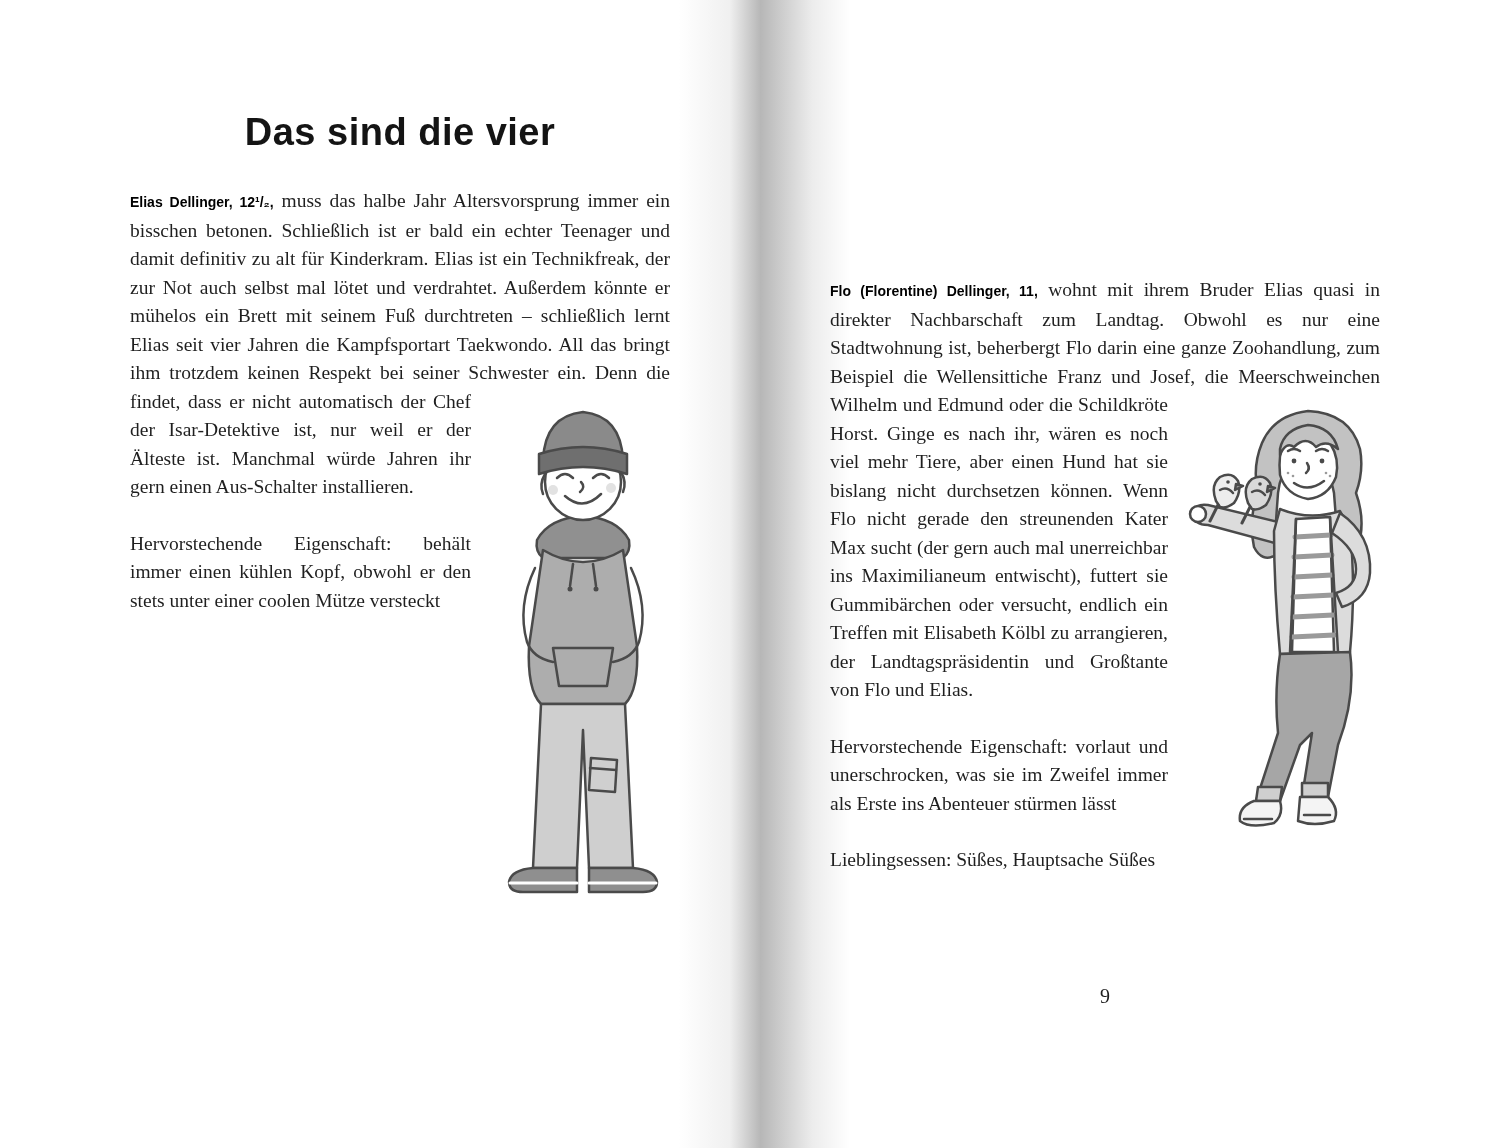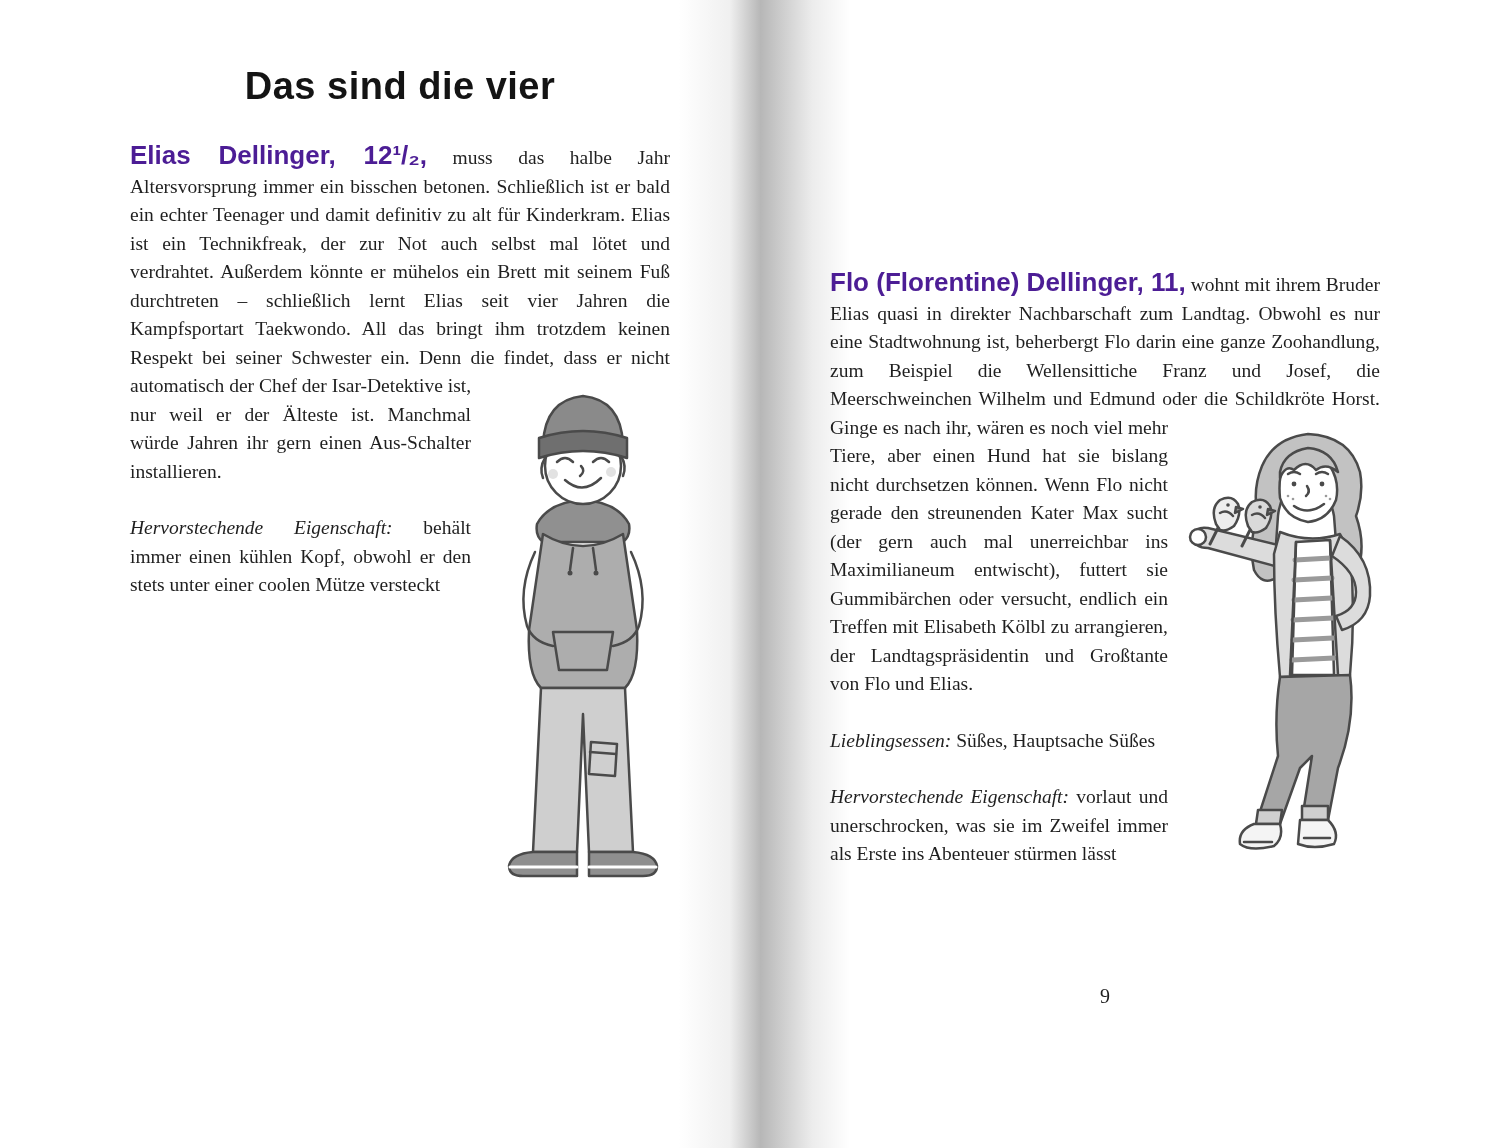--- a/index.html
+++ b/index.html
@@ -17,37 +17,37 @@
       rgba(55,55,55,0.36) 48%,
       rgba(60,60,60,0.28) 58%,
       rgba(70,70,70,0.10) 78%,
       rgba(80,80,80,0) 100%);
     pointer-events:none;
   }
   .page-left  { position:absolute; left:130px; top:0;     width:540px; }
   .page-right { position:absolute; left:830px; top:268px; width:550px; }
 
   .title {
-    padding-top:64px; text-align:center;
+    padding-top:110px; text-align:center;
     font-family:"Liberation Sans", sans-serif; font-weight:bold;
     font-size:38px; line-height:45px; letter-spacing:0.5px; color:#141414;
   }
   .title-line { display:block; }
 
   .body-block { margin-top:32px; }
   .para {
     font-size:19.5px; line-height:28.5px; text-align:justify;
     hyphens:auto; -webkit-hyphens:auto;
   }
   .para.gap { margin-top:28px; }
   .charname {
     font-family:"Liberation Sans", sans-serif; font-weight:bold;
-    font-size:26px; color:#4c1d95;
-  }
-  .ital { font-style:italic; }
+    font-size:14px; color:#000000;
+  }
+  .ital { }
 
   .float-illus { float:right; }
   .illus-elias { width:205px; height:525px; margin:2px -18px 0 12px; }
   .illus-flo   { width:215px; height:465px; margin:6px -15px 0 12px; }
   .float-illus svg { display:block; width:100%; height:100%; }
 
   .page-number {
     position:absolute; left:830px; top:985px; width:550px;
     text-align:center; font-size:20px; color:#1f1f1f;
   }
@@ -122,21 +122,21 @@
 
       <p class="para gap">
         <span class="ital">Hervorstechende Eigenschaft:</span>
         <span>behält immer einen kühlen Kopf, obwohl er den stets unter einer coolen Mütze versteckt</span>
       </p>
 
     </div>
   </section>
 
   <section class="page-right">
-    <div class="body-block" style="margin-top:0">
+    <div class="body-block" style="margin-top:8px">
       <p class="para">
         <span class="charname">Flo (Florentine) Dellinger, 11,</span>
         <span>wohnt mit ihrem Bruder Elias quasi in direkter Nachbarschaft zum Landtag. Obwohl es nur eine Stadtwohnung ist, beherbergt Flo darin eine ganze Zoohandlung, zum Beispiel die Wellensittiche Franz und Josef, die Meerschweinchen Wilhelm und Edmund oder</span>
         <span class="float-illus illus-flo">
           <svg viewBox="0 0 215 465" xmlns="http://www.w3.org/2000/svg" aria-hidden="true">
             <g stroke="#4a4a4a" stroke-width="2.5" fill="none" stroke-linecap="round" stroke-linejoin="round">
 
               <path d="M128 14 Q170 16 180 52 Q184 74 176 96 Q186 124 178 150 Q170 166 156 158 Q162 140 156 122 L154 96 Q150 74 138 66 L112 66 Q100 76 98 96 L96 124 Q92 146 96 158 Q82 166 74 150 Q68 122 78 96 Q72 70 82 46 Q94 18 128 14 Z" fill="#c2c2c2"></path>
 
               <path d="M102 126 L28 108 Q14 106 14 117 Q14 128 28 128 L102 148 Z" fill="#dcdcdc"></path>
@@ -196,26 +196,26 @@
               <path d="M120 400 L148 400 Q160 412 154 424 Q134 430 118 424 Z" fill="#f4f4f4"></path>
               <path d="M64 422 L92 422"></path>
               <path d="M124 418 L150 418"></path>
             </g>
           </svg>
         </span>
         <span>die Schildkröte Horst. Ginge es nach ihr, wären es noch viel mehr Tiere, aber einen Hund hat sie bislang nicht durchsetzen können. Wenn Flo nicht gerade den streunenden Kater Max sucht (der gern auch mal unerreichbar ins Maximilianeum entwischt), futtert sie Gummibärchen oder versucht, endlich ein Treffen mit Elisabeth Kölbl zu arrangieren, der Landtagspräsidentin und Großtante von Flo und Elias.</span>
       </p>
 
       <p class="para gap">
+        <span class="ital">Hervorstechende Eigenschaft:</span>
+        <span>vorlaut und unerschrocken, was sie im Zweifel immer als Erste ins Abenteuer stürmen lässt</span>
+      </p>
+
+      <p class="para gap">
         <span class="ital">Lieblingsessen:</span>
         <span>Süßes, Hauptsache Süßes</span>
       </p>
-
-      <p class="para gap">
-        <span class="ital">Hervorstechende Eigenschaft:</span>
-        <span>vorlaut und unerschrocken, was sie im Zweifel immer als Erste ins Abenteuer stürmen lässt</span>
-      </p>
     </div>
   </section>
 
   <div class="page-number">9</div>
 
 </div>
 
 </body></html>

